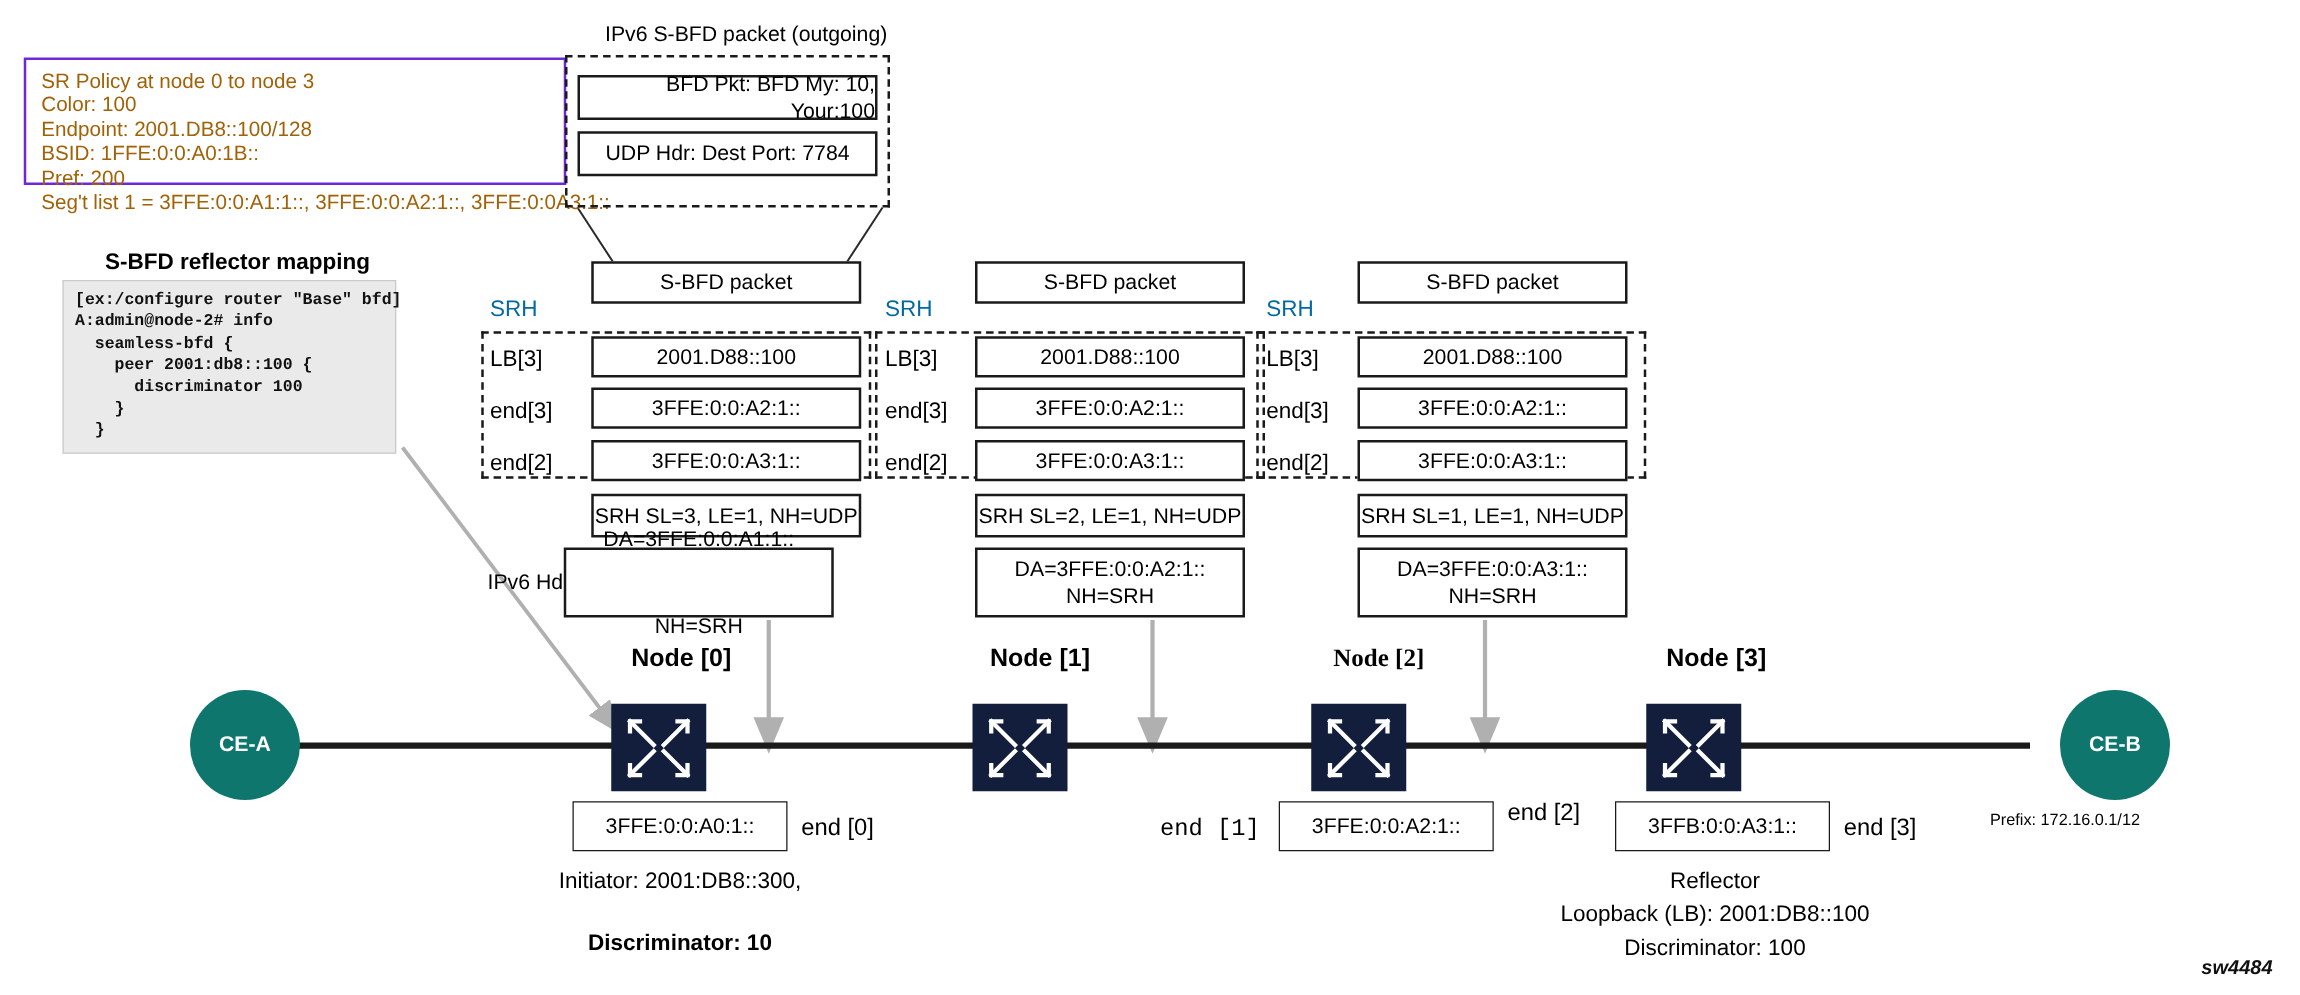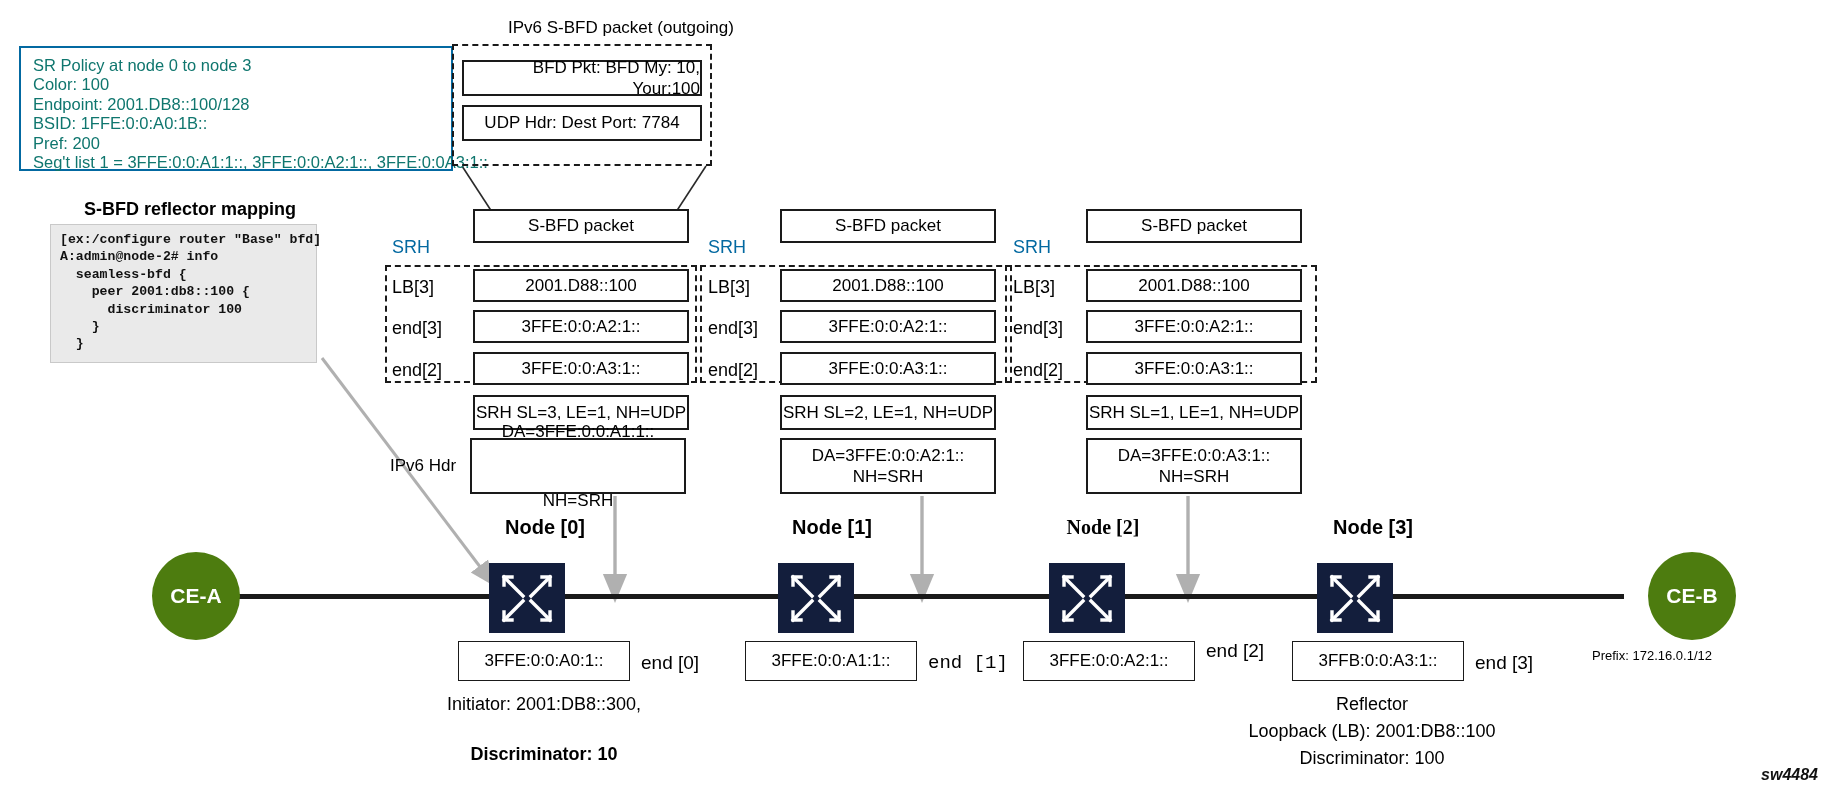--- a/index.html
+++ b/index.html
@@ -58,28 +58,28 @@
     color: #000;
     white-space: nowrap;
   }
 
   
   #sr-policy-box {
     position: absolute;
     left: 19px;
     top: 46px;
     width: 434px;
-    height: 125px;
-    border: 2px solid #0369a1;
+    height: 102px;
+    border: 2px solid #6d28d9;
     background: #ffffff;
     box-sizing: border-box;
     padding: 8px 10px 6px 12px;
     font-size: 16.5px;
     line-height: 19.4px;
-    color: #0f766e;
+    color: #a16207;
   }
   #sr-policy-box div { white-space: nowrap; }
 
   
   #reflector-title {
     position: absolute;
     left: 84px;
     top: 199px;
     font-size: 18px;
     font-weight: bold;
@@ -120,26 +120,26 @@
     text-align: center;
     white-space: nowrap;
   }
 
   
   .ce-circle {
     position: absolute;
     width: 88px;
     height: 88px;
     border-radius: 50%;
-    background: #4d7c0f;
+    background: #0f766e;
     color: #ffffff;
     display: flex;
     align-items: center;
     justify-content: center;
-    font-size: 21px;
+    font-size: 17px;
     font-weight: bold;
   }
 
   
   #link-line {
     position: absolute;
     left: 212px;
     top: 594px;
     width: 1412px;
     height: 5px;
@@ -212,21 +212,21 @@
 
   <div id="reflector-title">S-BFD reflector mapping</div>
   <div id="cli-box">[ex:/configure router "Base" bfd]
 A:admin@node-2# info
   seamless-bfd {
     peer 2001:db8::100 {
       discriminator 100
     }
   }</div>
 
-  <div class="plaintext" style="left:508px; top:18px;text-align:right;">IPv6 S-BFD packet (outgoing)</div>
+  <div class="plaintext" style="left:484px; top:18px;text-align:right;">IPv6 S-BFD packet (outgoing)</div>
   <div class="dashbox" style="left:452px; top:44px; width:260px; height:122px;"></div>
   <div class="solidbox" style="left:462px; top:60px; width:240px; height:36px;">BFD Pkt: BFD My: 10, Your:100</div>
   <div class="solidbox" style="left:462px; top:105px; width:240px; height:36px;">UDP Hdr: Dest Port: 7784</div>
 
   <div class="srh-tag" style="left:392px; top:237px;">SRH</div>
   <div class="solidbox" style="left:473px; top:209px; width:216px; height:34px;">S-BFD packet</div>
 
   <div class="dashbox" style="left:385px; top:265px; width:312px; height:118px;"></div>
 
   <div class="stack-label" style="left:392px; top:277px;">LB[3]</div>
@@ -234,21 +234,21 @@
 
   <div class="stack-label" style="left:392px; top:318px;">end[3]</div>
   <div class="solidbox" style="left:473px; top:310px; width:216px; height:33px;">3FFE:0:0:A2:1::</div>
 
   <div class="stack-label" style="left:392px; top:360px;">end[2]</div>
   <div class="solidbox" style="left:473px; top:352px; width:216px; height:33px;">3FFE:0:0:A3:1::</div>
 
   <div class="solidbox" style="left:473px; top:395px; width:216px; height:35px;">SRH SL=3, LE=1, NH=UDP</div>
 
   <div class="plaintext" style="left:390px; top:456px;">IPv6 Hdr</div>
-  <div class="solidbox" style="left:470px; top:438px; width:216px; height:56px; flex-direction:column;gap:48px;">
+  <div class="solidbox" style="left:451px; top:438px; width:216px; height:56px; flex-direction:column;gap:48px;">
     <span>DA=3FFE:0:0:A1:1::</span>
     <span>NH=SRH</span>
   </div>
 
   <div class="srh-tag" style="left:708px; top:237px;">SRH</div>
   <div class="solidbox" style="left:780px; top:209px; width:216px; height:34px;">S-BFD packet</div>
 
   <div class="dashbox" style="left:700px; top:265px; width:312px; height:118px;"></div>
 
   <div class="stack-label" style="left:708px; top:277px;">LB[3]</div>
@@ -320,21 +320,20 @@
           <path d="M15,22 L15,14 L23,14"></path>
         <path d="M42,33 L61,14"></path>
           <path d="M61,22 L61,14 L53,14"></path>
         <path d="M34,38 L15,57"></path>
           <path d="M15,49 L15,57 L23,57"></path>
         <path d="M42,38 L61,57"></path>
           <path d="M61,49 L61,57 L53,57"></path>
       </g>
     </svg>
   </div>
-  <div class="thinbox" style="left:745px; top:641px; width:172px; height:40px;">3FFE:0:0:A1:1::</div>
   <div class="plaintext" style="left:928px; top:652px; font-size:19px;font-family:Liberation Mono, monospace;">end [1]</div>
 
   <div class="node-label" style="left:1048px; top:516px; width:110px;font-family:Liberation Serif, serif;">Node [2]</div>
   <div class="node-sw" style="left:1049px; top:563px;">
     <svg width="76" height="70" viewBox="0 0 76 70">
       <g stroke="#ffffff" stroke-width="3.4" fill="none" stroke-linecap="square">
         <path d="M34,33 L15,14"></path>
           <path d="M15,22 L15,14 L23,14"></path>
         <path d="M42,33 L61,14"></path>
           <path d="M61,22 L61,14 L53,14"></path>

